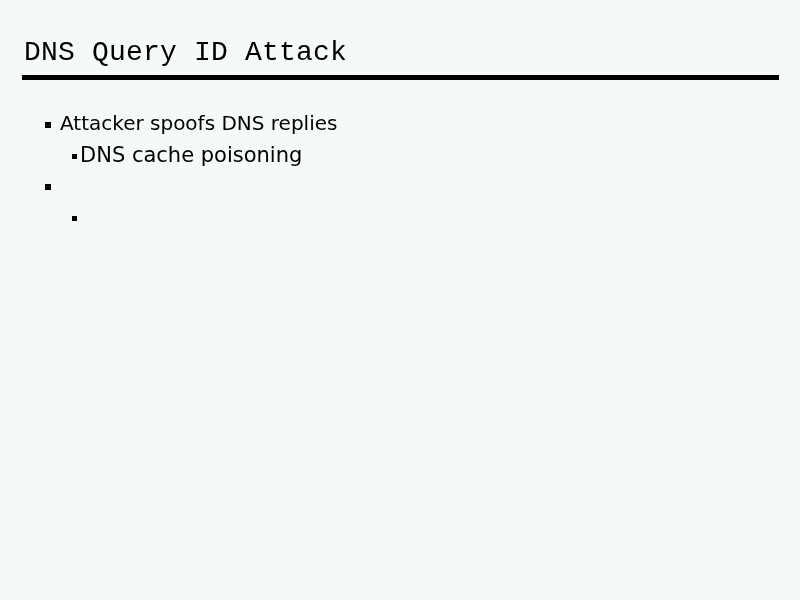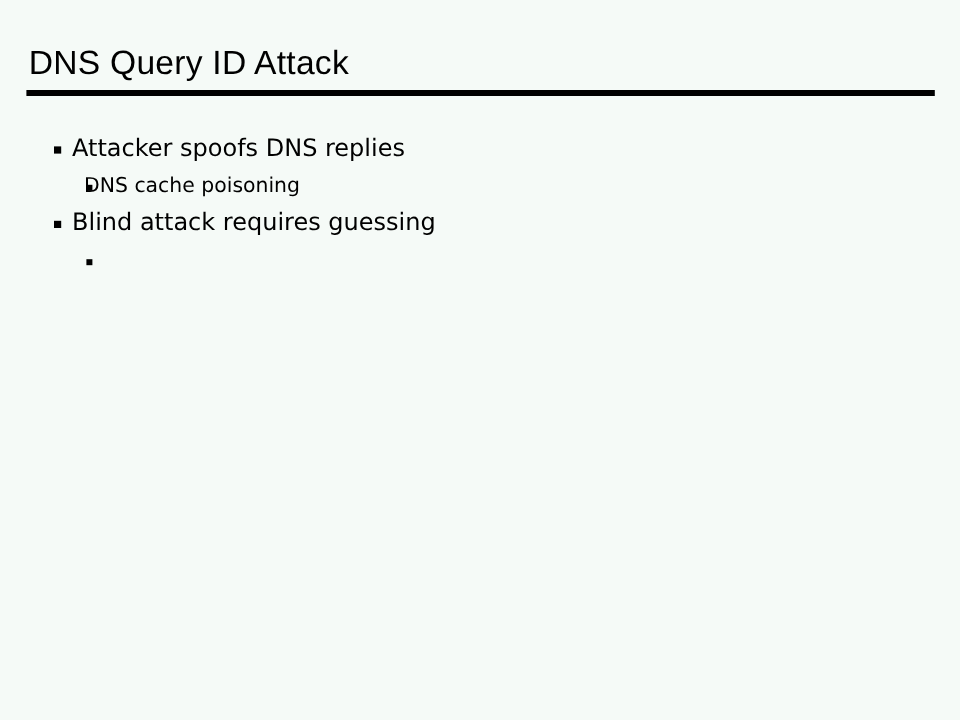--- a/index.html
+++ b/index.html
@@ -26,21 +26,21 @@
 
   
   .title-block {
     position: absolute;
     left: 24px;
     top: 36px;
     width: 756px;
   }
 
   .slide-title {
-    font-family: Liberation Sans, sans-serif;
+    font-family: Liberation Mono, monospace;
     font-size: 28px;
     font-weight: 400;
     line-height: 34px;
     letter-spacing: 0.2px;
     color: #000000;
     white-space: nowrap;
   }
 
   .title-rule {
     position: absolute;
@@ -96,23 +96,23 @@
   }
 
   
   .level-2 .bullet-marker {
     left: 72px;
     top: 13px;
     width: 5px;
     height: 5px;
   }
   .level-2 .bullet-text {
-    left: 70px;
+    left: 80px;
     top: 1px;
-    font-size: 17px;
+    font-size: 21px;
     line-height: 26px;
   }
 </style>
 </head>
 <body>
 
 <div class="slide">
 
   <div class="title-block">
     <div class="slide-title">DNS Query ID Attack</div>
@@ -127,21 +127,20 @@
       <span class="bullet-text">Attacker spoofs DNS replies</span>
     </div>
 
     <div class="bullet-row level-2">
       <span class="bullet-marker"></span>
       <span class="bullet-text">DNS cache poisoning</span>
     </div>
 
     <div class="bullet-row level-1">
       <span class="bullet-marker"></span>
-      <span class="bullet-text">Blind attack requires guessing</span>
     </div>
 
 
     <div class="bullet-row level-2">
       <span class="bullet-marker"></span>
     </div>
 
   </div>
 
 </div>

